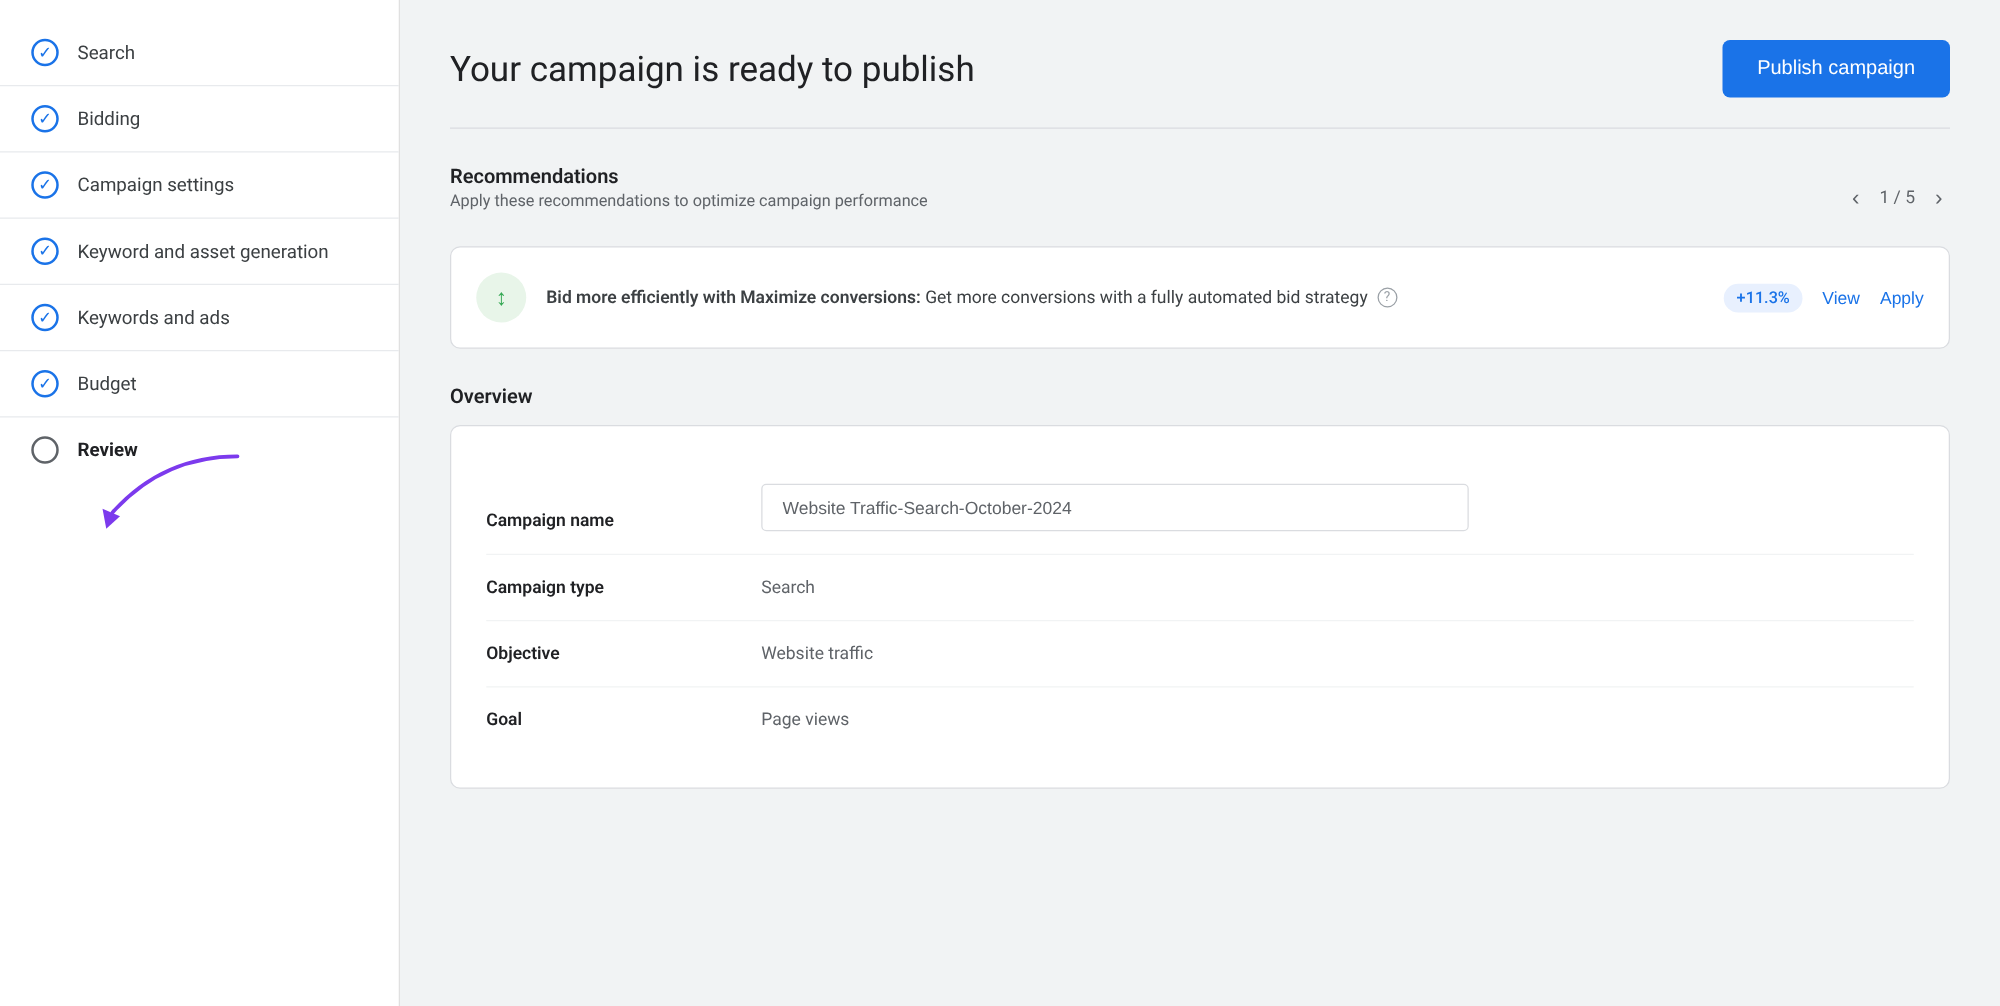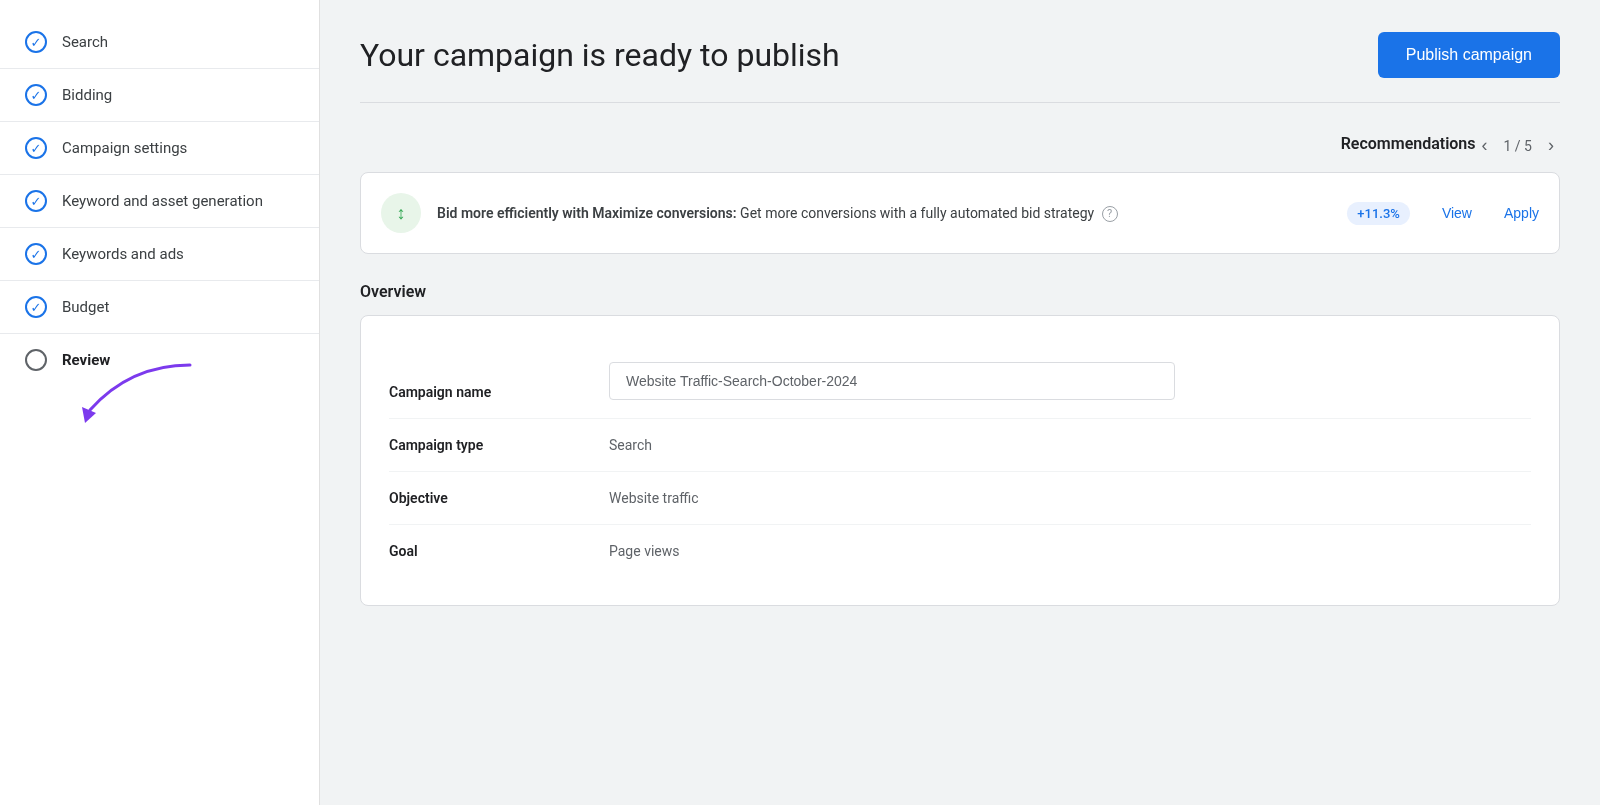--- a/index.html
+++ b/index.html
@@ -92,21 +92,21 @@
     }
 
     
     .header-row {
       display: flex;
       align-items: center;
       justify-content: space-between;
       margin-bottom: 24px;
     }
     .page-title {
-      font-size: 32px;
+      font-size: 28px;
       font-weight: 400;
       color: #202124;
     }
     .publish-button {
       background: #1a73e8;
       color: #fff;
       border: none;
       border-radius: 6px;
       padding: 14px 28px;
       font-size: 16px;
@@ -130,21 +130,21 @@
       margin-bottom: 4px;
     }
     .section-subtitle {
       font-size: 13px;
       color: #5f6368;
       margin-bottom: 16px;
     }
     .rec-header {
       display: flex;
       align-items: center;
-      justify-content: flex-end;
+      justify-content: space-between;
       margin-bottom: 12px;
     }
     .rec-header-left {}
     .rec-pagination {
       display: flex;
       align-items: center;
       gap: 10px;
       font-size: 14px;
       color: #5f6368;
     }
@@ -205,21 +205,21 @@
       color: #9aa0a6;
       text-align: center;
       line-height: 14px;
       cursor: pointer;
       vertical-align: middle;
       margin-left: 4px;
     }
     .rec-actions {
       display: flex;
       align-items: center;
-      gap: 32px;
+      gap: 16px;
       flex-shrink: 0;
     }
     .rec-badge {
       background: #e8f0fe;
       color: #1a73e8;
       font-size: 13px;
       font-weight: 500;
       padding: 4px 10px;
       border-radius: 12px;
     }
@@ -333,20 +333,21 @@
   <div class="header-row">
     <h1 class="page-title">Your campaign is ready to publish</h1>
     <button class="publish-button">Publish campaign</button>
   </div>
 
   <hr class="divider">
 
   <div class="rec-header">
     <div class="rec-header-left">
       <div class="section-title">Recommendations</div>
+      <div class="section-subtitle">Apply these recommendations to optimize campaign performance</div>
     </div>
     <div class="rec-pagination">
       <button class="pagination-arrow">‹</button>
       <span>1 / 5</span>
       <button class="pagination-arrow">›</button>
     </div>
   </div>
 
   <div class="rec-card">
     <div class="rec-icon-circle">

